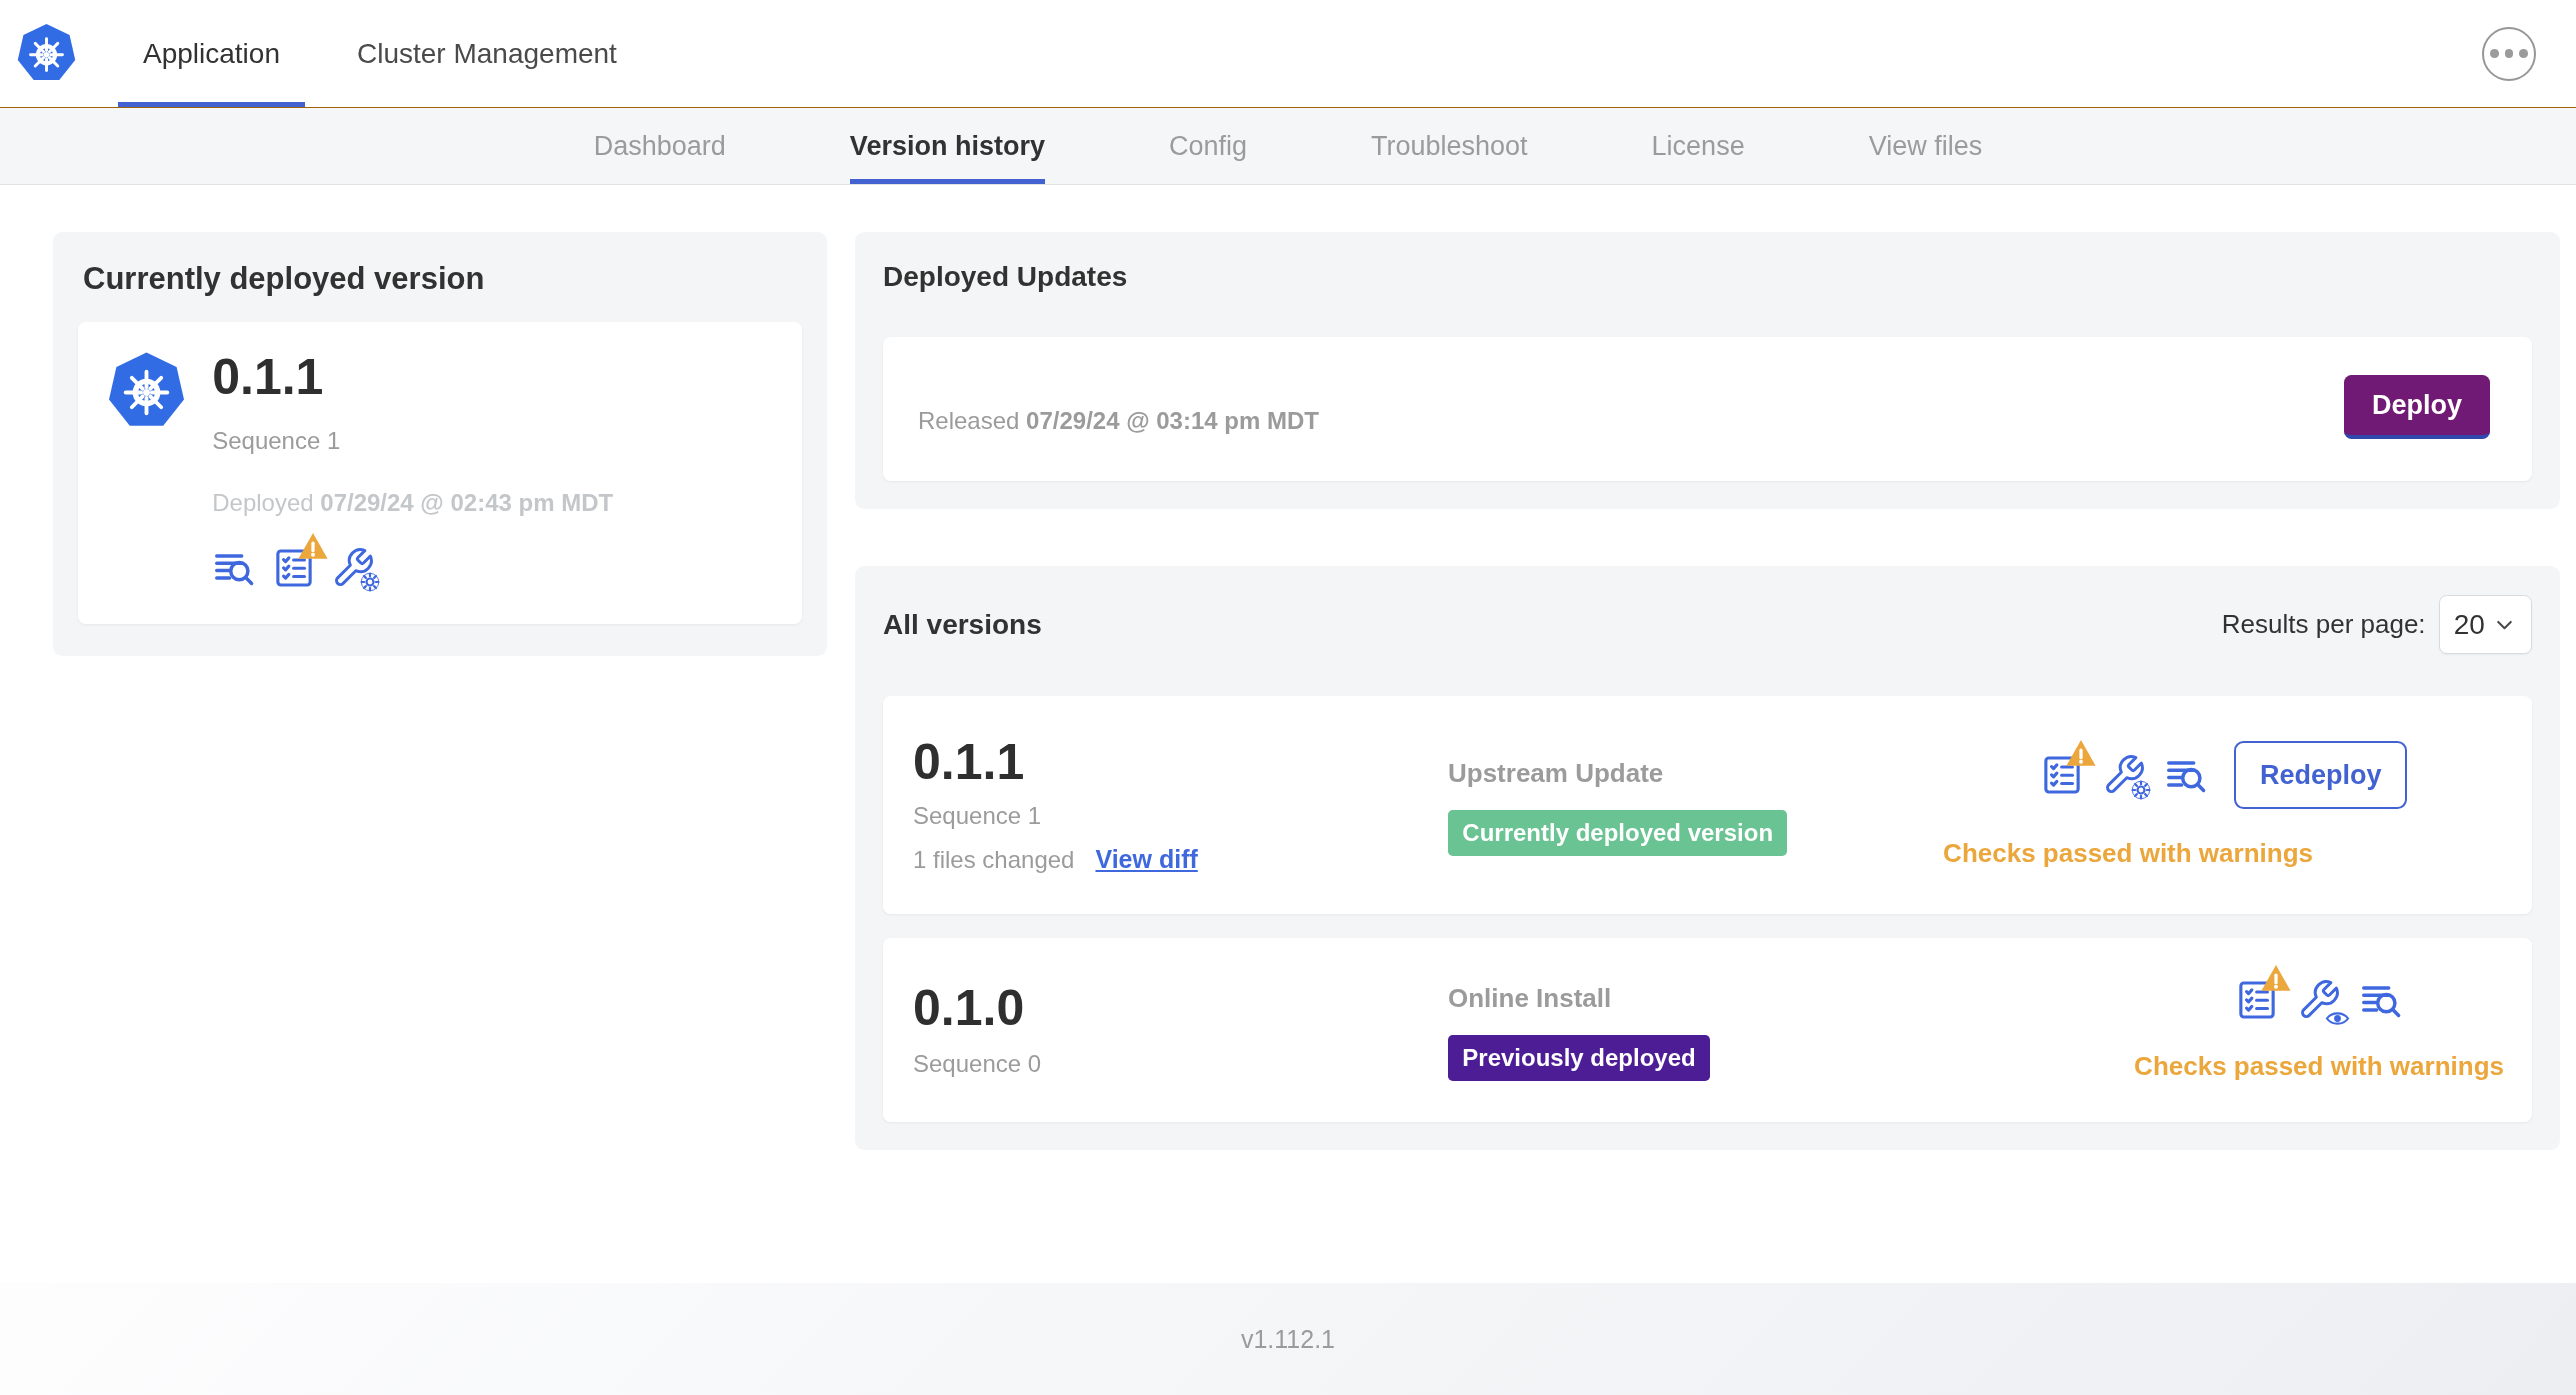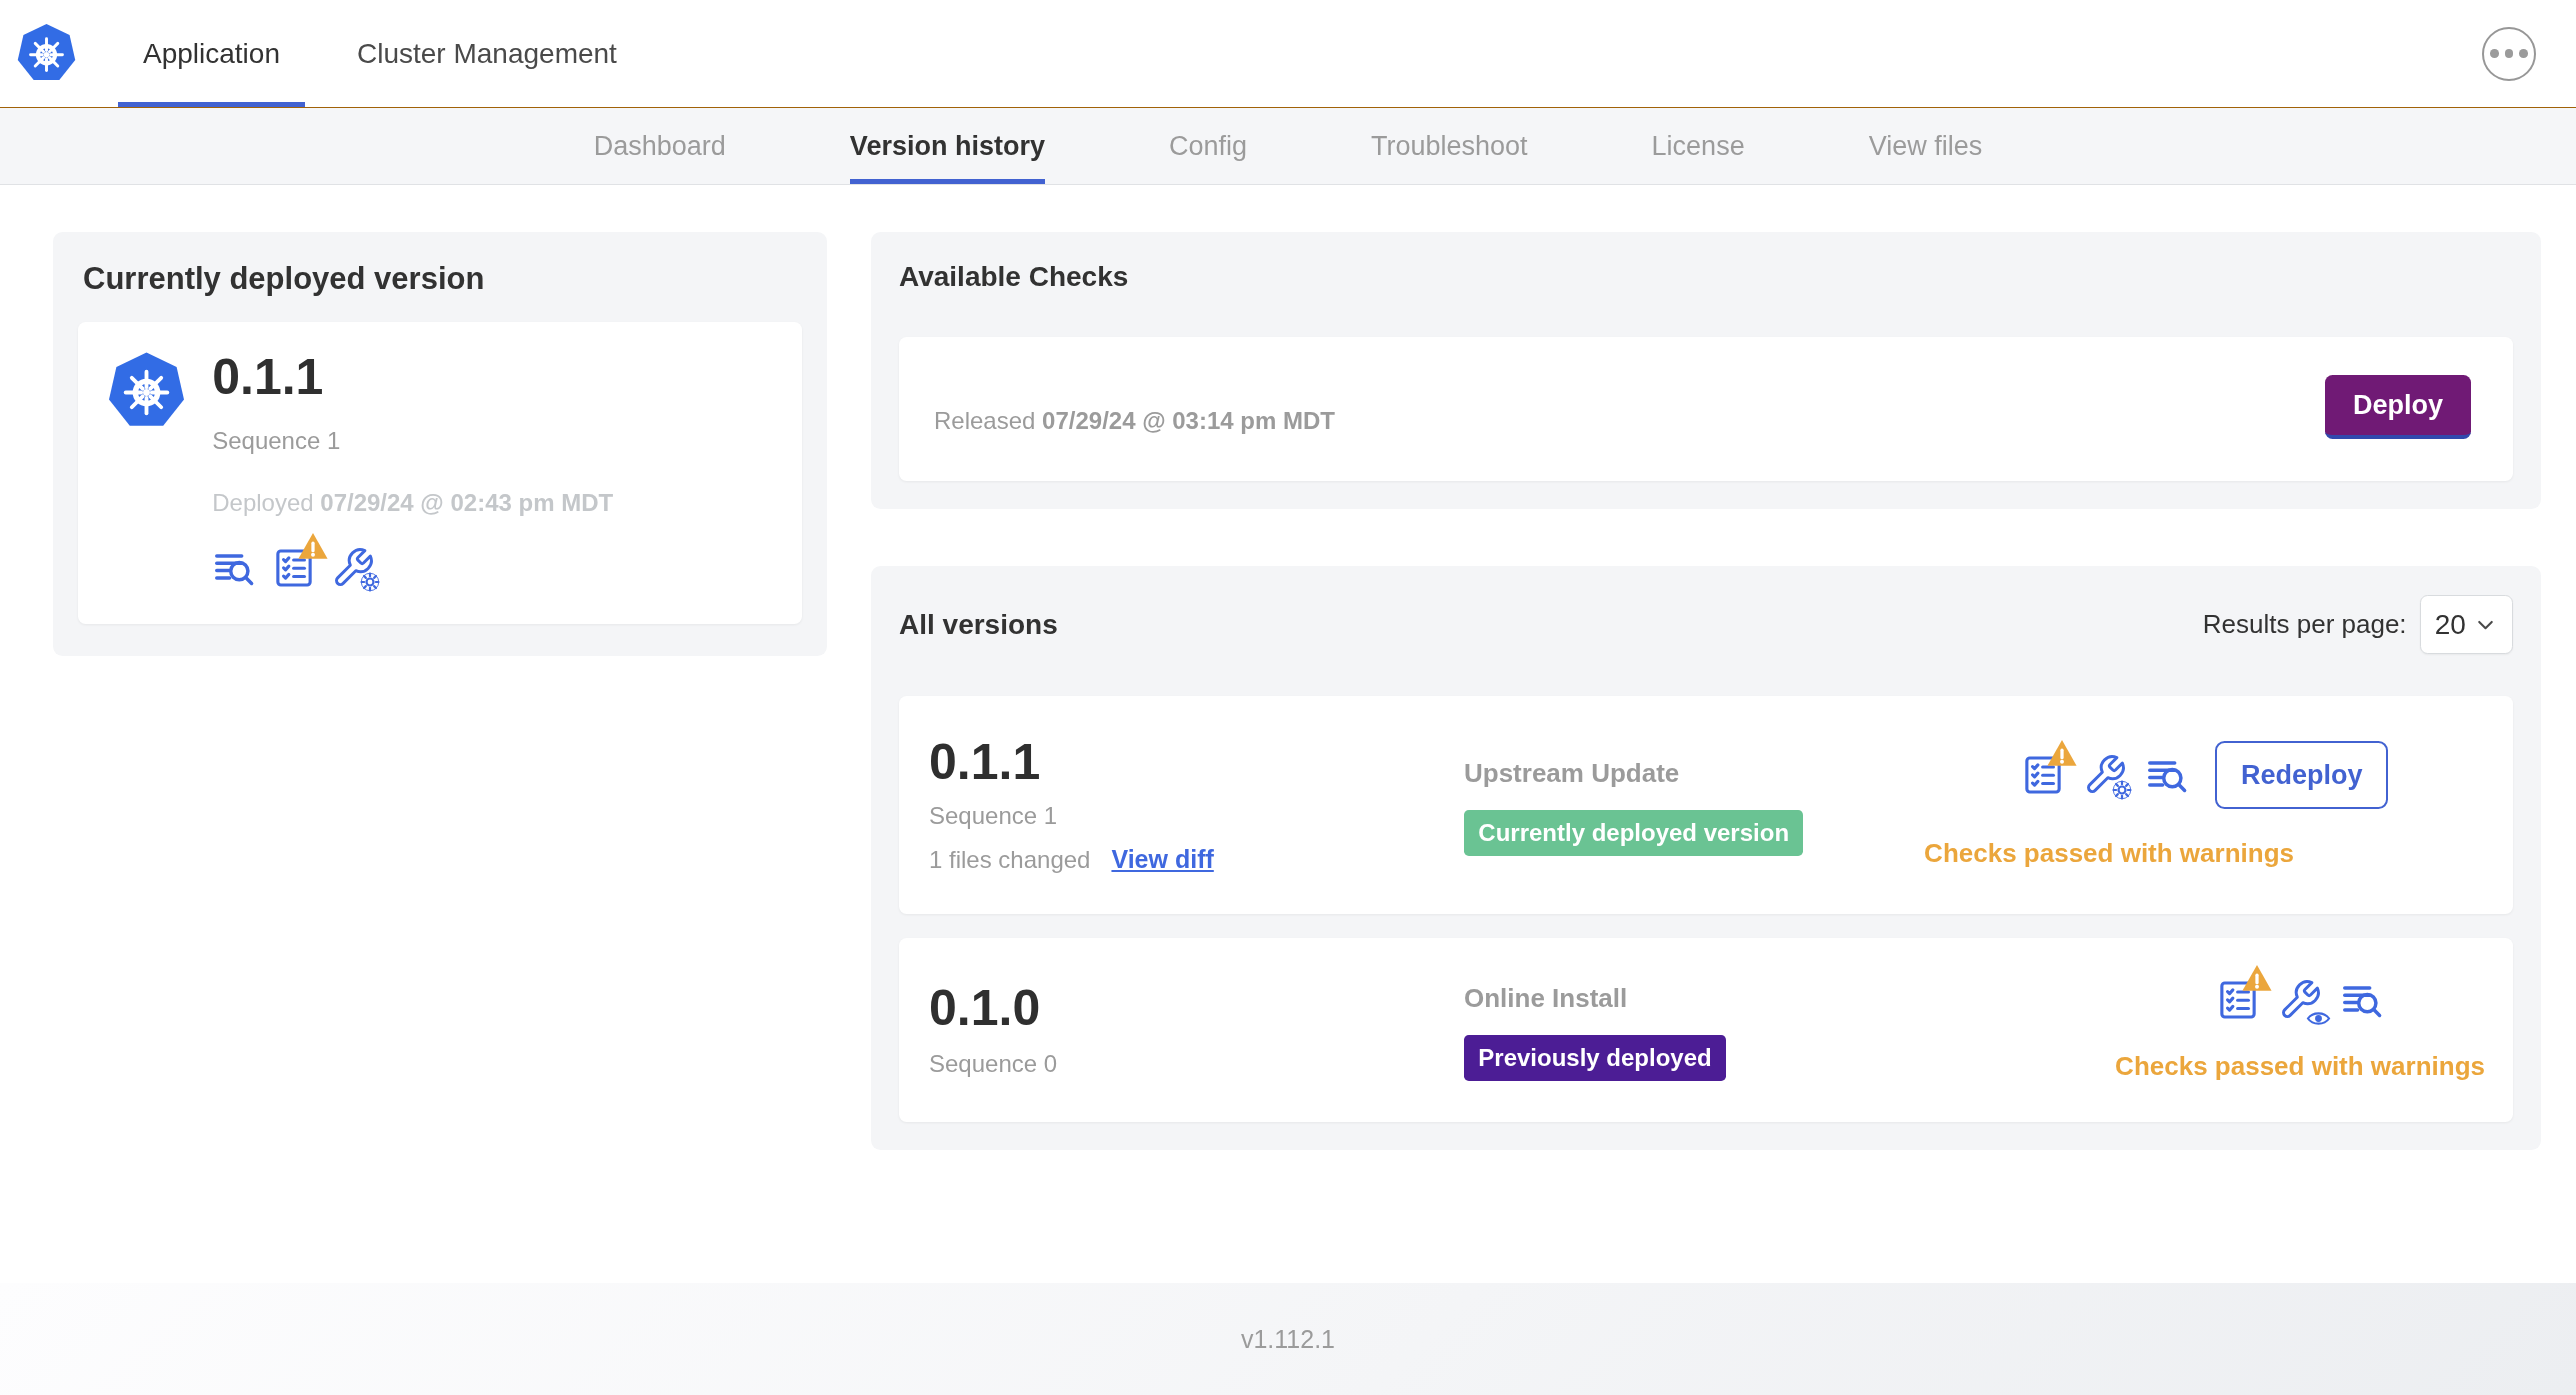--- a/index.html
+++ b/index.html
@@ -21,21 +21,21 @@
   .more-btn i { width:8.6px; height:8.6px; border-radius:50%; background:#9b9b9b; }
 
   
   .subnav { height:77px; background:#f5f6f8; border-bottom:1px solid #e0e2e5;
     display:flex; justify-content:center; gap:124px; flex:none; }
   .subnav-tab { display:flex; align-items:center; font-size:27px; color:#9b9b9b;
     border-bottom:5.7px solid transparent; padding-top:5.7px; cursor:pointer; }
   .subnav-tab.active { color:#323232; font-weight:600; border-bottom-color:#4262d1; }
 
   
-  .main { flex:1; display:flex; align-items:flex-start; gap:44px; padding:47px 35px 0 53px; background:#fff; }
+  .main { flex:1; display:flex; align-items:flex-start; gap:28px; padding:47px 16px 0 53px; background:#fff; }
   .gray-card { background:#f4f5f7; border-radius:9.5px; }
 
   
   .deployed-card { width:774px; flex:none; padding:29px 25px 32px 30px; }
   .card-title { font-size:31px; font-weight:700; color:#323232; }
   .deployed-inner { margin-top:25px; margin-left:-4.8px; background:#fff; border-radius:7.6px;
     box-shadow:0 1px 2.9px rgba(0,0,0,.06); padding:29px 29px 34px 30px; display:flex; gap:27px; }
   .deployed-logo { width:77px; height:80px; flex:none; }
   .ver-big { font-size:50px; font-weight:700; color:#2f2f2f; line-height:1.05; }
   .seq-text { font-size:24px; color:#9b9b9b; margin-top:23px; }
@@ -228,21 +228,21 @@
               </svg>
           </span>
         </div>
       </div>
     </div>
   </div>
 
   <div class="right-col">
 
     <div class="gray-card section-card">
-      <div class="section-title">Available Checks</div>
+      <div class="section-title">Deployed Updates</div>
       <div class="update-row">
         <div>
           <div class="released-line">
             <span>Released</span>
             <b>07/29/24 @ 03:14 pm MDT</b>
           </div>
         </div>
         <button class="deploy-btn">Deploy</button>
       </div>
     </div>

